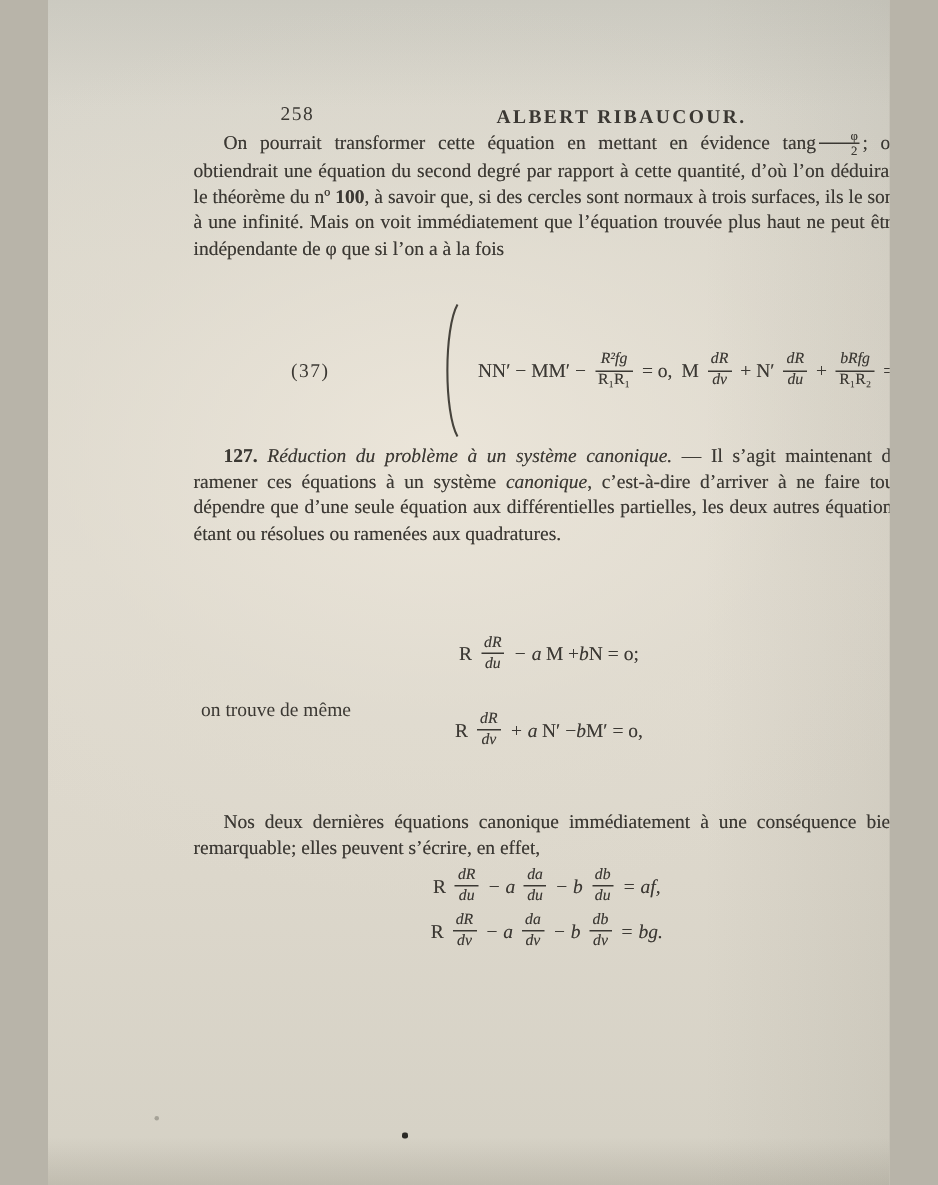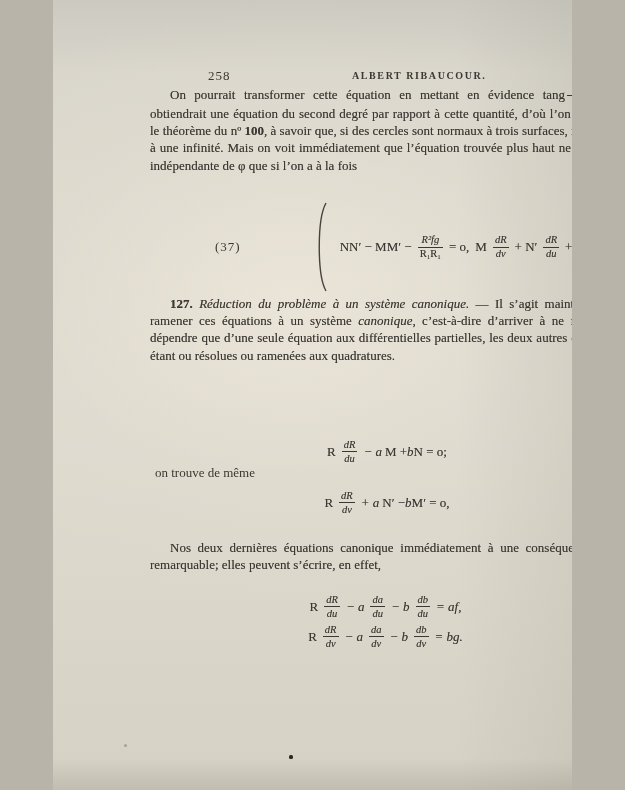--- a/index.html
+++ b/index.html
@@ -1,58 +1,58 @@
 <!DOCTYPE html>
 <html><head>
 <meta charset="utf-8">
 <title>Scanned book page</title>
 <style>
   html,body{margin:0;padding:0;background:#b8b4a9;}
   .page{
     position:relative;
-    width:519px;height:790px;
+    width:561px;height:790px;
     margin:0 auto;
     overflow:hidden;
     background:
       radial-gradient(ellipse 420px 300px at 46% 38%, rgba(236,230,218,0.9) 0%, rgba(226,221,209,0.5) 60%, rgba(0,0,0,0) 100%),
       linear-gradient(to bottom, #d6d4cb 0%, #dcd8cd 22%, #e0dbd0 48%, #dcd7cb 74%, #d5d1c5 100%);
     font-family:"Liberation Serif","DejaVu Serif",serif;
     color:#3b3833;
   }
   .page::before{ 
     content:"";position:absolute;inset:0;pointer-events:none;
     background:
       linear-gradient(to bottom, rgba(140,140,128,0.14) 0%, rgba(140,140,128,0) 9%),
       linear-gradient(to left, rgba(130,128,116,0.12) 0%, rgba(130,128,116,0) 22%),
       linear-gradient(to top, rgba(120,115,100,0.22) 0%, rgba(120,115,100,0) 4%);
   }
 
   .runrow{position:absolute;top:68px;left:0;width:625px;height:18px;}
   .pagenum{position:absolute;left:155px;top:0;font-size:13px;letter-spacing:1px;}
-  .runtitle{position:absolute;left:299px;top:2px;font-size:10px;font-weight:bold;letter-spacing:1.6px;}
+  .runtitle{position:absolute;left:299px;top:2px;font-size:13px;font-weight:bold;letter-spacing:1.6px;}
 
   .body{
     position:absolute;left:97px;width:471px;margin:0;
     font-size:13px;line-height:17.2px;text-align:justify;
     text-shadow:0 0 0.35px rgba(59,56,51,0.55);
   }
   .ind{text-indent:20px;}
   .it{font-style:italic;}
   .bd{font-weight:bold;}
 
   
   .ifrac{display:inline-block;vertical-align:-4px;text-align:center;font-size:8.5px;line-height:1.05;margin:0 2px;}
   .ifrac .num{display:block;border-bottom:0.8px solid #3b3833;padding:0 1px;}
   .ifrac .den{display:block;padding:0 1px;}
 
   
   .eqrow{display:flex;align-items:center;justify-content:center;
          font-size:13px;white-space:nowrap;text-shadow:0 0 0.35px rgba(59,56,51,0.5);}
   .tok{margin:0 3px;}
-  .frac{display:inline-block;text-align:center;font-size:10.5px;line-height:1.12;margin:16px 3px;vertical-align:middle;}
+  .frac{display:inline-block;text-align:center;font-size:10.5px;line-height:1.12;margin:0 3px;vertical-align:middle;}
   .frac .num{display:block;border-bottom:0.9px solid #3b3833;padding:0 2px 0.5px 2px;}
   .frac .den{display:block;padding:0.5px 2px 0 2px;}
 
   .eq37{position:absolute;left:162px;top:201px;display:flex;align-items:center;}
   .eqlabel{font-size:13px;letter-spacing:1px;margin-right:72px;}
   .brace{flex:0 0 auto;margin-right:8px;}
   .eqcol{display:flex;flex-direction:row;align-items:center;row-gap:14px;}
   .eqcol .eqrow{min-height:27px;}
 
   .eqcenter{position:absolute;left:97px;width:471px;display:flex;justify-content:center;}

